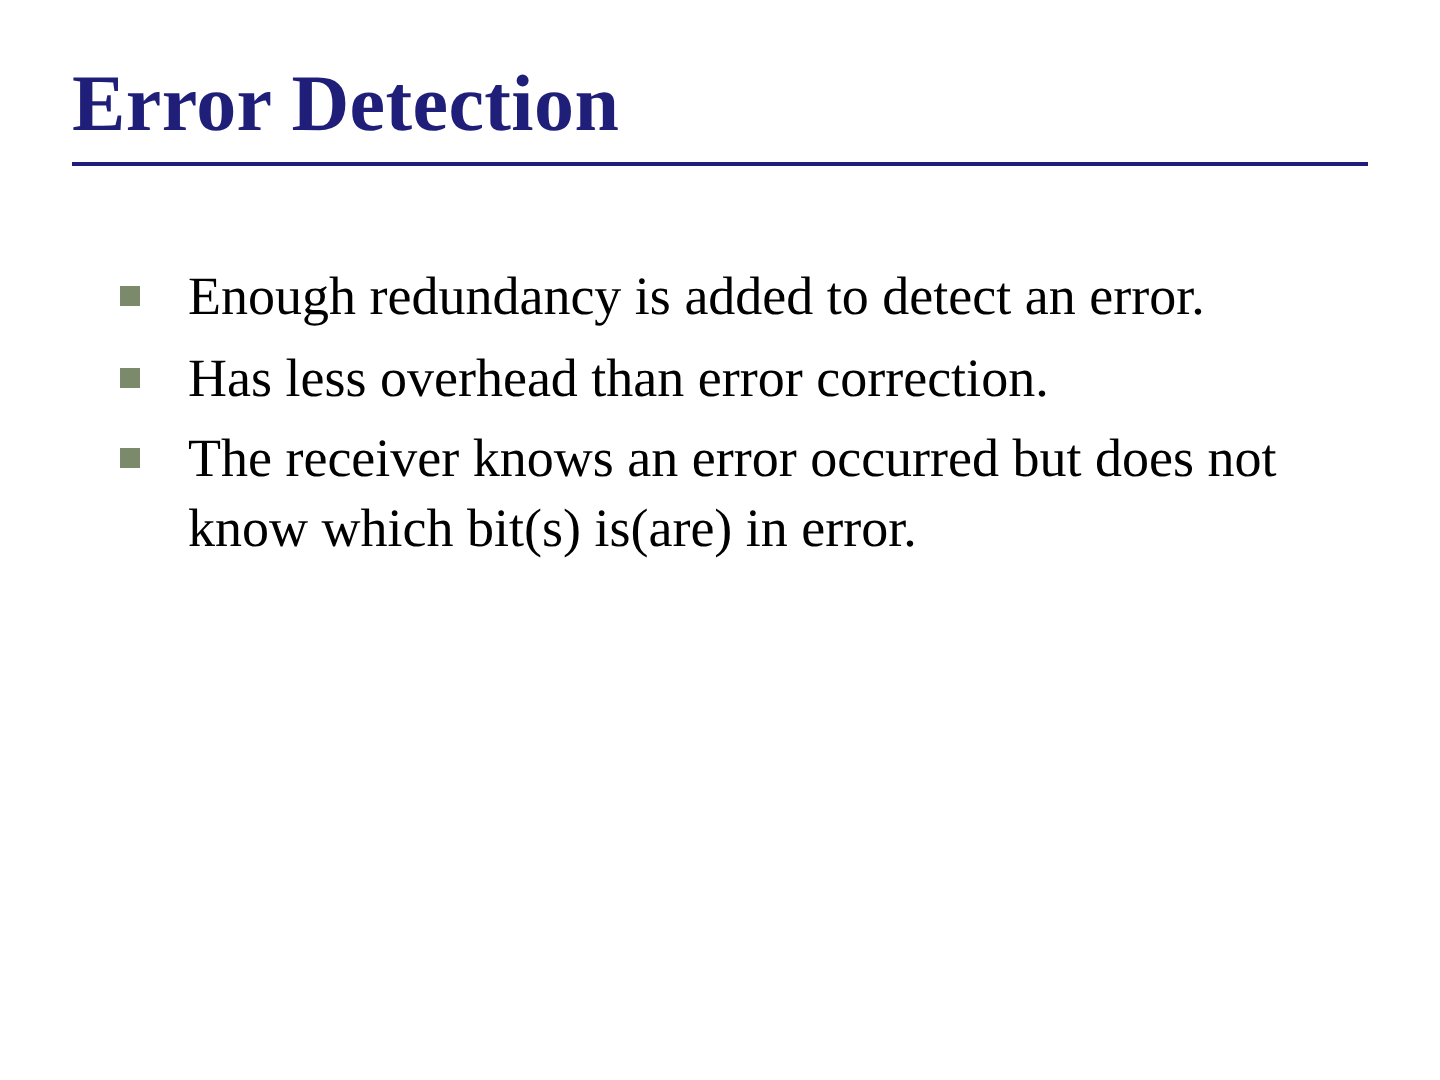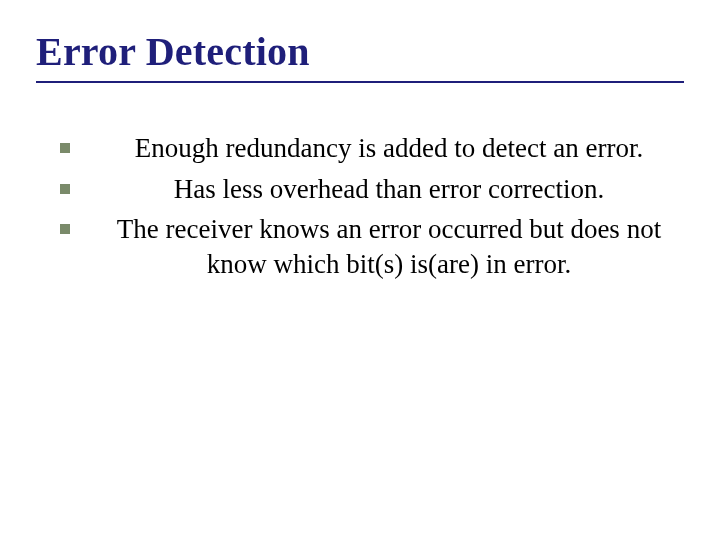--- a/index.html
+++ b/index.html
@@ -33,21 +33,20 @@
     padding: 0 0 0 24px;
     margin: 0;
   }
   .bullets li {
     position: relative;
     font-size: 27px;
     line-height: 1.28;
     color: #000;
     padding-left: 34px;
     margin-bottom: 6px;
-    text-align: center;
   }
   .bullets li::before {
     content: "";
     position: absolute;
     left: 0;
     top: 12px;
     width: 10px;
     height: 10px;
     background: #7a8a6a;
   }

